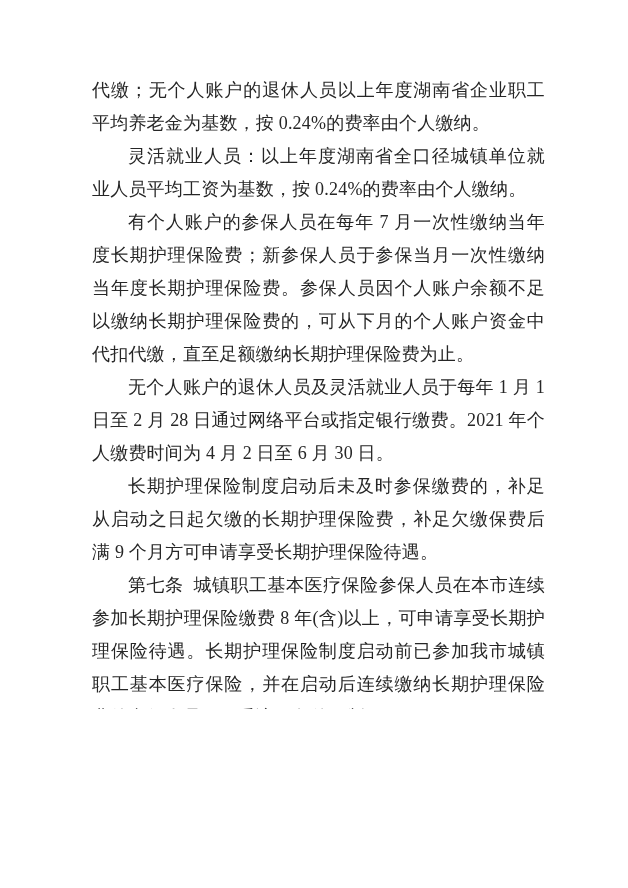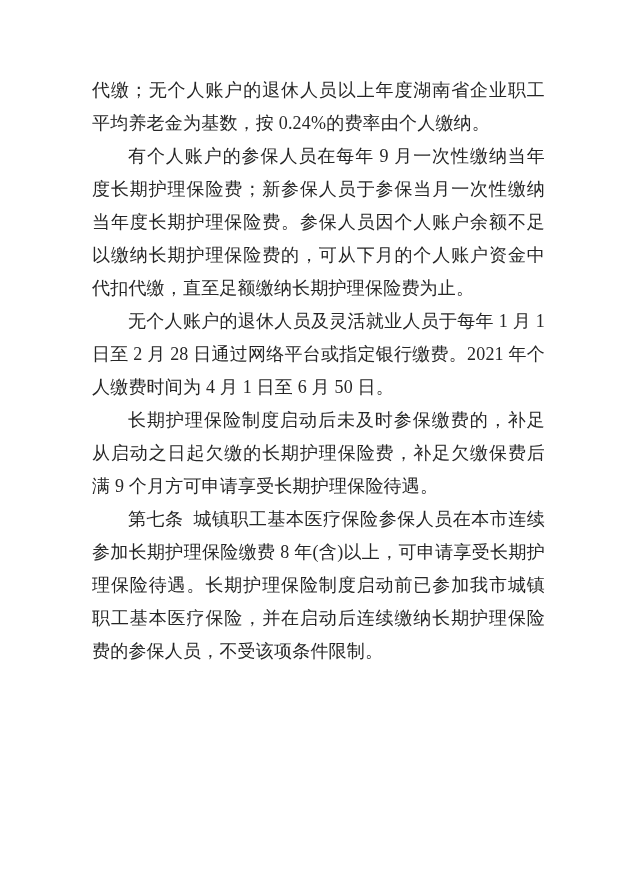--- a/index.html
+++ b/index.html
@@ -48,21 +48,22 @@
     color: #333333;
     letter-spacing: 1px;
   }
 </style>
 </head>
 <body>
 
 <div class="page">
   <div class="content">
     <p class="para no-indent">代缴；无个人账户的退休人员以上年度湖南省企业职工平均养老金为基数，按 0.24%的费率由个人缴纳。</p>
-    <p class="para">有个人账户的参保人员在每年 9 月一次性缴纳当年度长期护理保险费；新参保人员于参保当月一次性缴纳当年度长期护理保险费。参保人员因个人账户余额不足以缴纳长期护理保险费的，可从下月的个人账户资金中代扣代缴，直至足额缴纳长期护理保险费为止。</p>
-    <p class="para">无个人账户的退休人员及灵活就业人员于每年 1 月 1 日至 2 月 28 日通过网络平台或指定银行缴费。2021 年个人缴费时间为 4 月 1 日至 6 月 50 日。</p>
+    <p class="para">灵活就业人员：以上年度湖南省全口径城镇单位就业人员平均工资为基数，按 0.24%的费率由个人缴纳。</p>
+    <p class="para">有个人账户的参保人员在每年 7 月一次性缴纳当年度长期护理保险费；新参保人员于参保当月一次性缴纳当年度长期护理保险费。参保人员因个人账户余额不足以缴纳长期护理保险费的，可从下月的个人账户资金中代扣代缴，直至足额缴纳长期护理保险费为止。</p>
+    <p class="para">无个人账户的退休人员及灵活就业人员于每年 1 月 1 日至 2 月 28 日通过网络平台或指定银行缴费。2021 年个人缴费时间为 4 月 2 日至 6 月 30 日。</p>
     <p class="para">长期护理保险制度启动后未及时参保缴费的，补足从启动之日起欠缴的长期护理保险费，补足欠缴保费后满 9 个月方可申请享受长期护理保险待遇。</p>
     <p class="para">
       <span class="article-lead">第七条</span><span>城镇职工基本医疗保险参保人员在本市连续参加长期护理保险缴费 8 年(含)以上，可申请享受长期护理保险待遇。长期护理保险制度启动前已参加我市城镇职工基本医疗保险，并在启动后连续缴纳长期护理保险费的参保人员，不受该项条件限制。</span>
     </p>
   </div>
   <div class="footer">— 5 —</div>
 </div>
 
 </body></html>

